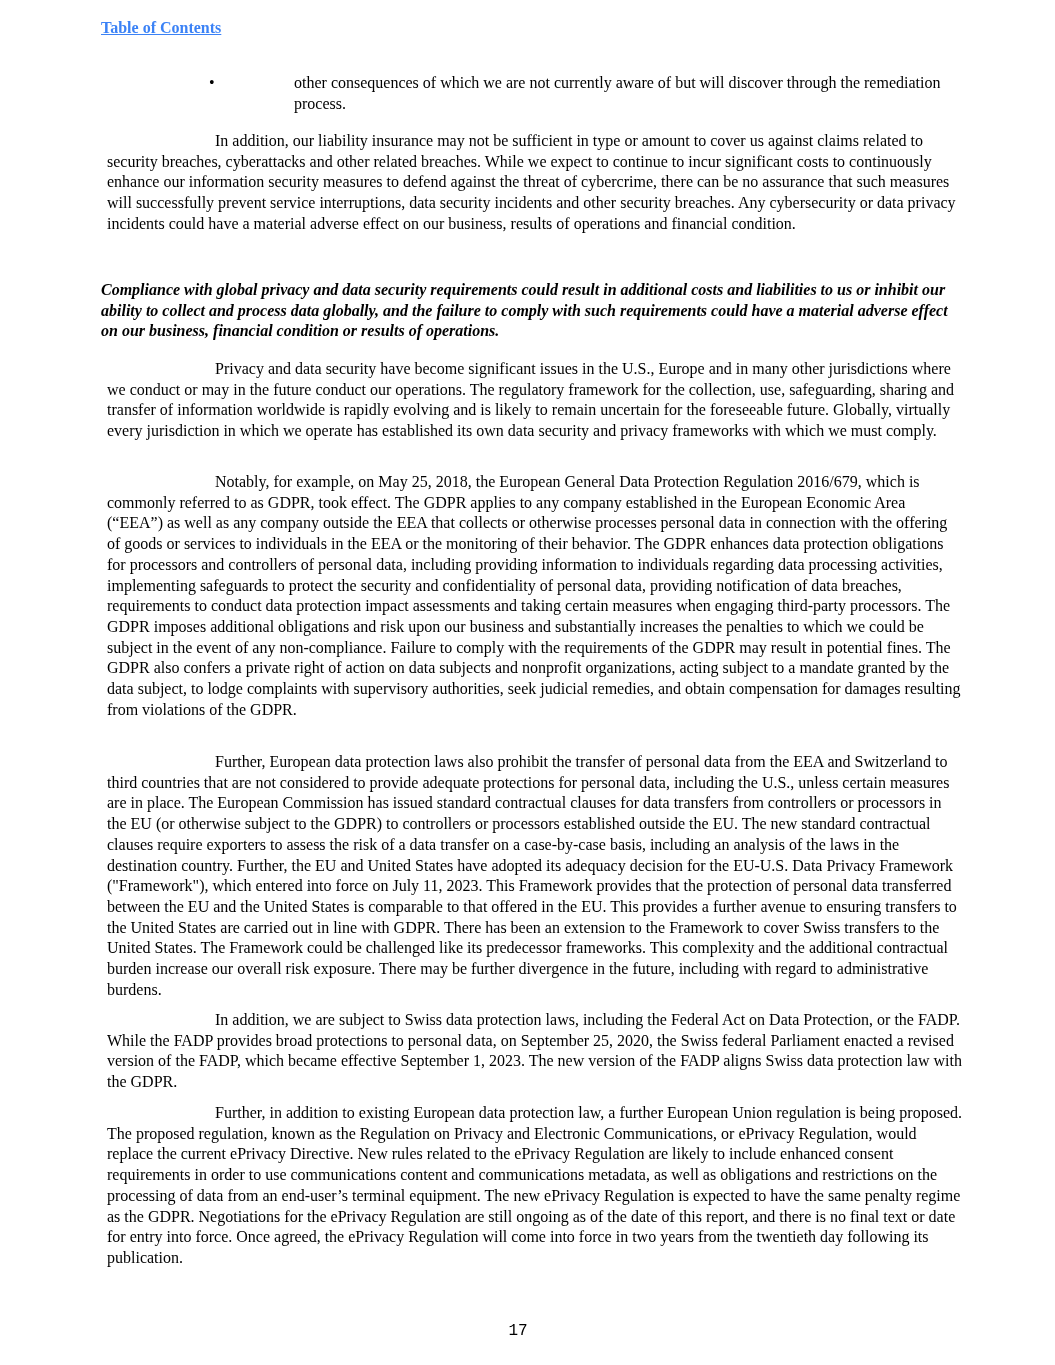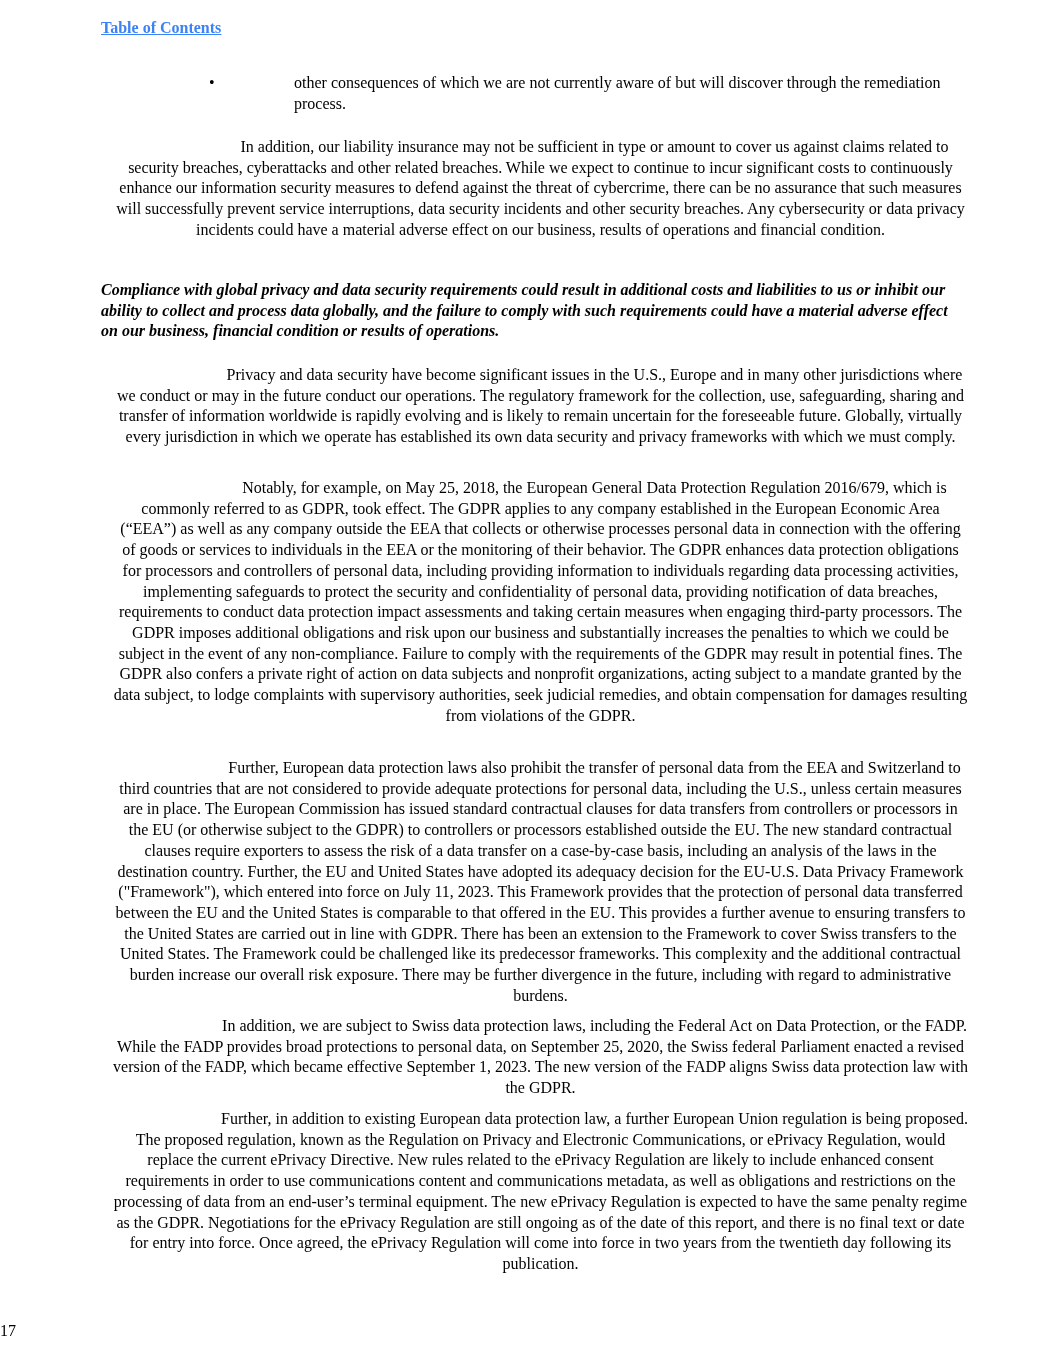--- a/index.html
+++ b/index.html
@@ -41,43 +41,45 @@
     }
     .bullet-row .bullet-text {
       margin-left: 193px;
       width: 660px;
     }
     .para {
       position: absolute;
       left: 101px;
       width: 855px;
       line-height: 20.7px;
-      text-align: center;
-      margin: 12px;
+      text-align: left;
+      margin: 6px;
     }
     .para .indent {
       display: inline-block;
       width: 108px;
     }
     .heading {
       position: absolute;
       left: 101px;
       top: 280px;
       width: 855px;
       line-height: 20.7px;
       font-weight: bold;
       font-style: italic;
       margin: 0;
     }
     .page-number {
       position: absolute;
       left: 0;
       width: 1036px;
       top: 1322px;
+      text-align: center;
       font-size: 16px;
+      font-family: Liberation Mono, monospace;
     }
   </style>
 </head>
 <body>
 
 <a class="toc-link">Table of Contents</a>
 
 <div class="bullet-row">
   <span class="bullet">•</span>
   <div class="bullet-text">other consequences of which we are not currently aware of but will discover through the remediation process.</div>

